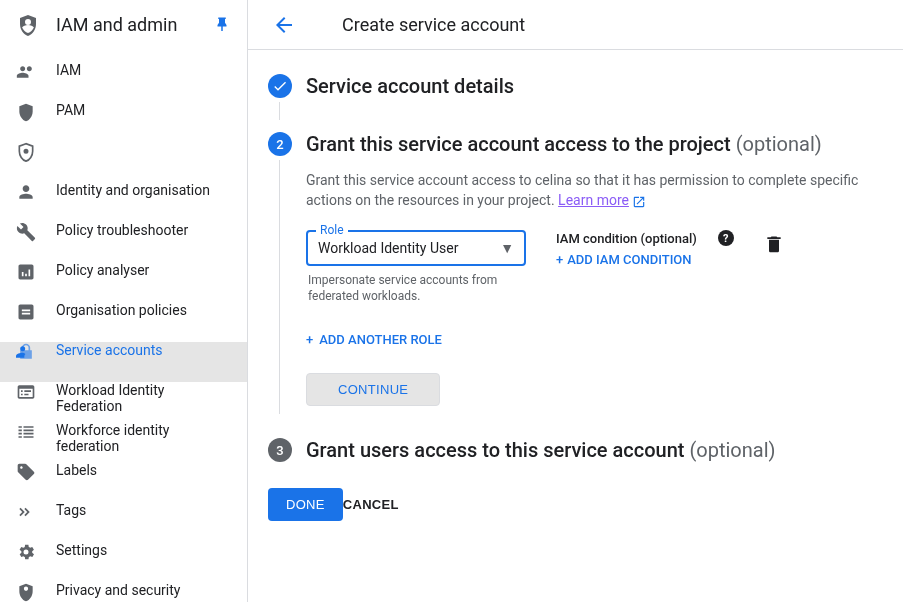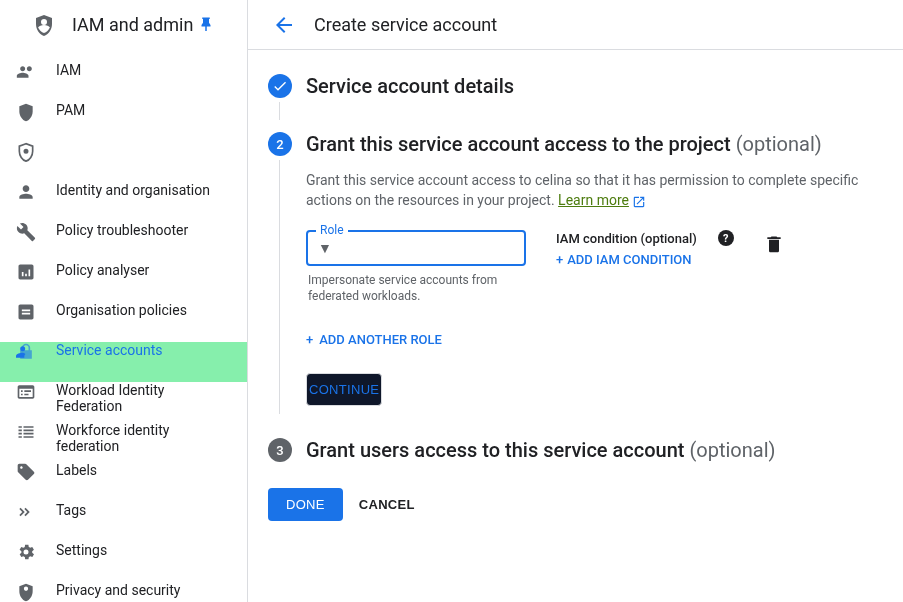--- a/index.html
+++ b/index.html
@@ -1,69 +1,69 @@
 <!DOCTYPE html>
 <html><head>
   <meta charset="utf-8">
   <style>
     * { box-sizing: border-box; margin: 0; padding: 0; }
     body { font-family: 'Google Sans', Roboto, Arial, sans-serif; font-size: 14px; color: #202124; background: #fff; }
     .app { display: flex; height: 602px; width: 903px; }
     
     
     .sidebar { width: 248px; border-right: 1px solid #dadce0; display: flex; flex-direction: column; }
-    .sidebar-header { display: flex; align-items: center; padding: 12px 32px; height: 50px; border-bottom: 1px solid transparent; }
+    .sidebar-header { display: flex; align-items: center; padding: 12px 16px; height: 50px; border-bottom: 1px solid transparent; }
     .sidebar-header .shield { width: 24px; height: 24px; color: #5f6368; margin-right: 16px; }
     .sidebar-header .title { font-size: 18px; font-weight: 400; flex: 1; }
     .sidebar-header .pin { color: #1a73e8; width: 18px; }
     .sidebar-nav { flex: 1; overflow-y: auto; padding-top: 12px; }
     .nav-item { display: flex; align-items: flex-start; height: 40px; padding: 0 16px; cursor: pointer; color: #202124; }
-    .nav-item.active { background: #86efac; color: #1a73e8; }
+    .nav-item.active { background: #e5e5e5; color: #1a73e8; }
     .nav-item.active .nav-icon { color: #1a73e8; }
     .nav-icon { width: 20px; height: 20px; color: #5f6368; margin-right: 20px; display: flex; align-items: center; justify-content: center; }
     .nav-label { font-size: 14px; }
     
     
     .main { flex: 1; display: flex; flex-direction: column; overflow: hidden; }
-    .main-header { display: flex; align-items: center; height: 50px; padding: 0 24px; border-bottom: 1px solid #dadce0; }
+    .main-header { display: flex; align-items: center; height: 50px; padding: 0 24px; border-bottom: 1px solid #dadce0; gap: 28px; }
     .back-arrow { width: 24px; height: 24px; color: #1a73e8; cursor: pointer; margin-right: 18px; }
     .main-title { font-size: 18px; font-weight: 400; }
     .main-body { flex: 1; overflow-y: auto; padding: 24px 24px 24px 20px; }
     
     .step { display: flex; margin-bottom: 4px; position: relative; }
     .step-badge { width: 24px; height: 24px; border-radius: 50%; background: #1a73e8; color: #fff; display: flex; align-items: center; justify-content: center; font-size: 13px; font-weight: 500; flex-shrink: 0; margin-right: 14px; }
     .step-badge.done { background: #1a73e8; }
     .step-badge.pending { background: #5f6368; }
     .step-content { flex: 1; }
     .step-title { font-size: 20px; font-weight: 500; color: #202124; line-height: 24px; }
     .step-title .optional { color: #5f6368; font-weight: 400; }
     .step-line { width: 1px; background: #dadce0; position: absolute; left: 11px; top: 28px; bottom: -8px; }
     .step-line.short { height: 18px; bottom: auto; }
     
     .step-desc { font-size: 14px; color: #5f6368; margin-top: 14px; line-height: 20px; }
-    .step-desc a { color: #4d7c0f; text-decoration: underline; }
+    .step-desc a { color: #8b5cf6; text-decoration: underline; }
     .ext-icon { color: #1a73e8; width: 12px; height: 12px; display: inline-block; vertical-align: middle; }
     
     .role-row { display: flex; align-items: flex-start; margin-top: 20px; gap: 30px; }
     .role-left { flex: 0 0 220px; }
     .role-select { border: 2px solid #1a73e8; border-radius: 4px; padding: 8px 10px; position: relative; display: flex; align-items: center; cursor: pointer; }
     .role-select-label { position: absolute; top: -9px; left: 8px; background: #fff; padding: 0 4px; font-size: 12px; color: #1a73e8; }
     .role-select-value { flex: 1; font-size: 14px; }
     .role-select-arrow { color: #5f6368; }
     .role-helper { font-size: 12px; color: #5f6368; margin-top: 6px; line-height: 16px; padding-left: 2px; }
     .iam-col { flex: 0 0 auto; }
     .iam-label { font-size: 13px; font-weight: 500; display: flex; align-items: center; gap: 21px; }
     .help-icon { width: 16px; height: 16px; background: #202124; color: #fff; border-radius: 50%; display: inline-flex; align-items: center; justify-content: center; font-size: 11px; font-weight: bold; }
     .add-cond { color: #1a73e8; font-size: 13px; font-weight: 500; margin-top: 6px; cursor: pointer; display: flex; align-items: center; gap: 4px; }
     .delete-icon { color: #202124; cursor: pointer; margin-top: 4px; width: 18px; }
     
     .add-role { color: #1a73e8; font-size: 13px; font-weight: 500; margin-top: 28px; cursor: pointer; display: flex; align-items: center; gap: 6px; }
-    .continue-btn { margin-top: 26px; border: 1px solid #dadce0; background: #0f172a; color: #1a73e8; font-size: 13px; font-weight: 500; padding: 8px 2px; border-radius: 4px; cursor: pointer; letter-spacing: 0.3px; }
-    
-    .footer-btns { display: flex; gap: 16px; margin-top: 26px; padding-left: 0; }
+    .continue-btn { margin-top: 26px; border: 1px solid #dadce0; background: #e5e5e5; color: #1a73e8; font-size: 13px; font-weight: 500; padding: 8px 31px; border-radius: 4px; cursor: pointer; letter-spacing: 0.3px; }
+    
+    .footer-btns { display: flex; gap: 0; margin-top: 26px; padding-left: 0; }
     .done-btn { background: #1a73e8; color: #fff; border: none; padding: 9px 18px; border-radius: 4px; font-size: 13px; font-weight: 500; cursor: pointer; letter-spacing: 0.3px; }
     .cancel-btn { background: none; border: none; color: #202124; font-size: 13px; font-weight: 700; cursor: pointer; letter-spacing: 0.3px; }
     
     .step2-inner { padding-left: 0; }
     svg { display: block; }
   </style>
 </head>
 <body>
 
 <div class="app">
@@ -236,20 +236,21 @@
             <span>Grant this service account access to celina so that it has permission to complete specific actions on the resources in your project. </span><a href="#">Learn more</a>
             <span class="ext-icon"><svg viewBox="0 0 24 24" fill="currentColor" width="14" height="14">
                   <path d="M19 19H5V5h7V3H5c-1.1 0-2 .9-2 2v14c0 1.1.9 2 2 2h14c1.1 0 2-.9 2-2v-7h-2v7zM14 3v2h3.6l-9.8 9.8 1.4 1.4L19 6.4V10h2V3h-7z"></path>
                 </svg></span>
           </div>
           
           <div class="role-row">
             <div class="role-left">
               <div class="role-select">
                 <span class="role-select-label">Role</span>
+                <span class="role-select-value">Workload Identity User</span>
                 <span class="role-select-arrow">▼</span>
               </div>
               <div class="role-helper">Impersonate service accounts from federated workloads.</div>
             </div>
             <div class="iam-col">
               <div class="iam-label">
                 <span>IAM condition (optional)</span>
                 <span class="help-icon">?</span>
               </div>
               <div class="add-cond">

